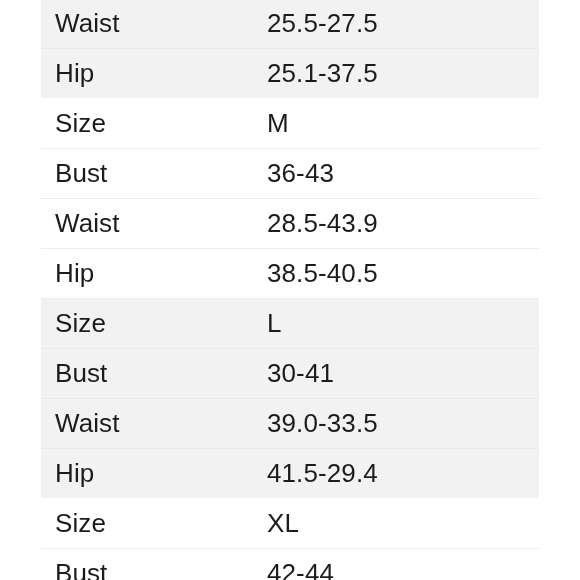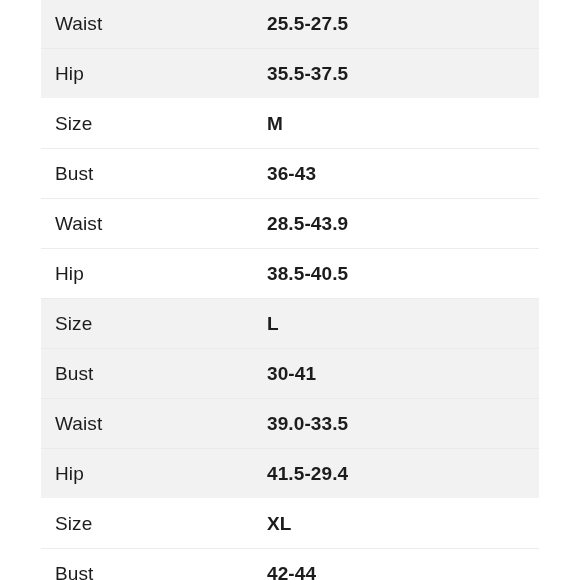--- a/index.html
+++ b/index.html
@@ -36,37 +36,36 @@
   .chart-row.shaded {
     background: #f2f2f2;
   }
   .chart-row.plain {
     background: #ffffff;
   }
   .chart-row .cell {
     height: 49px;
     padding: 0;
     vertical-align: middle;
-    font-size: 19px;
+    font-size: 26px;
     font-weight: 400;
     color: #1c1c1c;
     letter-spacing: 0.1px;
     line-height: 49px;
     white-space: nowrap;
     overflow: hidden;
   }
   .chart-row .cell-label {
     width: 226px;
     padding-left: 14px;
     box-sizing: border-box;
   }
   .chart-row .cell-value {
     width: 272px;
     box-sizing: border-box;
-    font-weight: bold;
   }
   
   .chart-row.div-plain > .cell {
     border-bottom: 1px solid #ececec;
   }
   .chart-row.div-shaded > .cell {
     border-bottom: 1px solid #eaeaea;
   }
   .chart-row.div-none > .cell {
     border-bottom: 1px solid transparent;
@@ -77,21 +76,21 @@
 
 <div id="size-chart">
   <table class="chart-table">
     <tbody>
         <tr class="chart-row shaded div-shaded">
           <td class="cell cell-label">Waist</td>
           <td class="cell cell-value">25.5-27.5</td>
         </tr>
         <tr class="chart-row shaded div-none">
           <td class="cell cell-label">Hip</td>
-          <td class="cell cell-value">35.5-37.5</td>
+          <td class="cell cell-value">25.1-37.5</td>
         </tr>
         <tr class="chart-row plain div-plain">
           <td class="cell cell-label">Size</td>
           <td class="cell cell-value">M</td>
         </tr>
         <tr class="chart-row plain div-plain">
           <td class="cell cell-label">Bust</td>
           <td class="cell cell-value">36-43</td>
         </tr>
         <tr class="chart-row plain div-plain">

